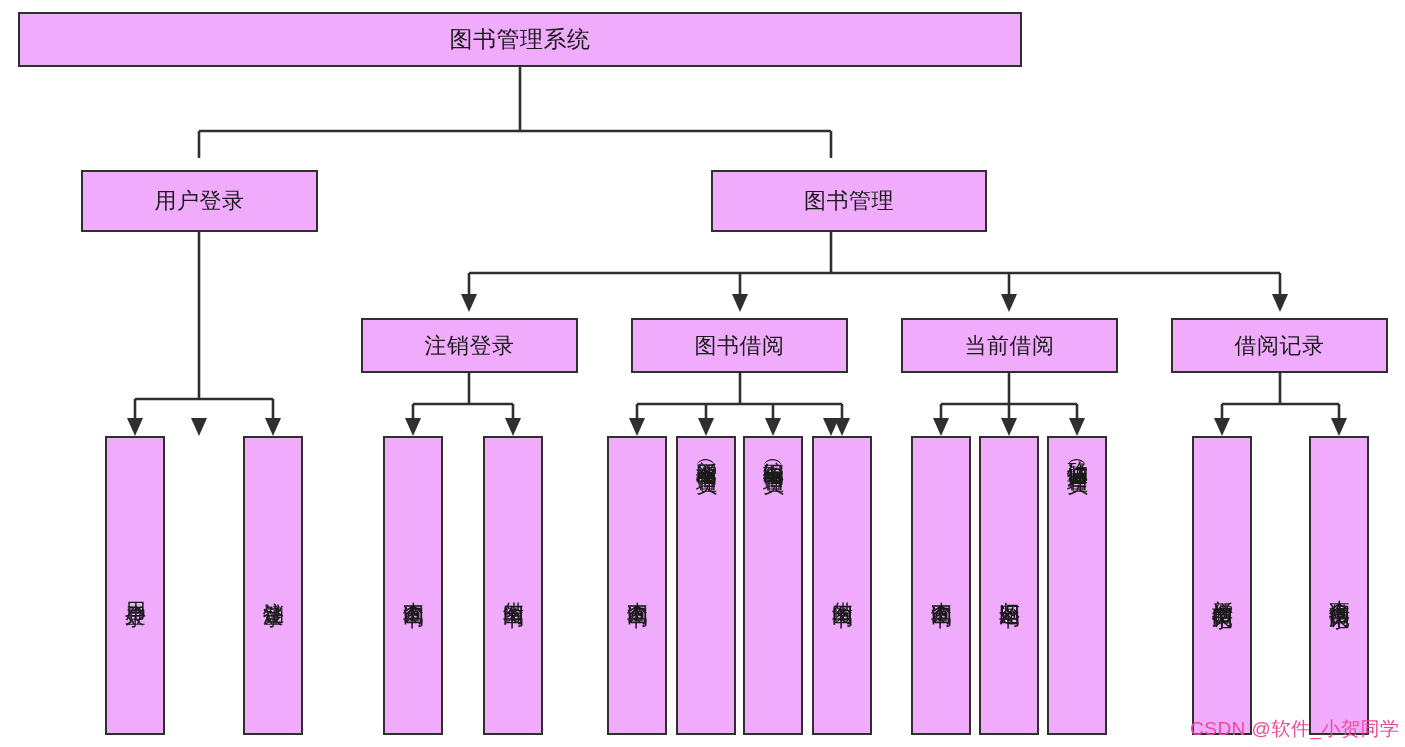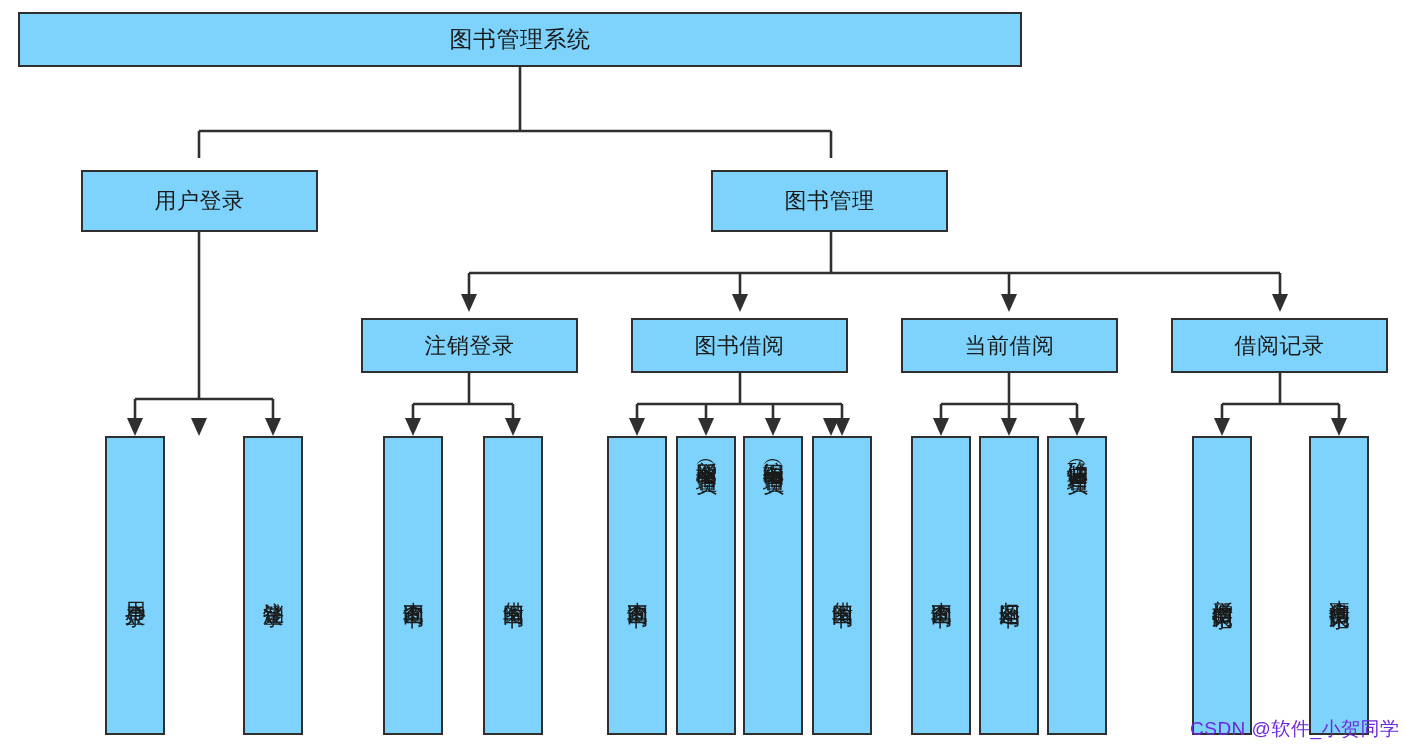--- a/index.html
+++ b/index.html
@@ -22,21 +22,21 @@
     position: absolute;
     left: 0;
     top: 0;
     width: 1405px;
     height: 747px;
     pointer-events: none;
   }
   .node {
     position: absolute;
     box-sizing: border-box;
-    background: #7dd3fc;
+    background: #f0abfc;
     border: 2px solid #2f2f2f;
     display: flex;
     align-items: center;
     justify-content: center;
     color: #1a1a1a;
   }
   .node .node-label {
     display: block;
     text-align: center;
     line-height: 1.05;
@@ -64,21 +64,21 @@
     white-space: nowrap;
     margin: 0 auto;
   }
   .node.vertical.mid .node-label {
     margin-top: auto;
     margin-bottom: auto;
   }
   .watermark {
     position: absolute;
     font-size: 19px;
-    color: #6d28d9;
+    color: #ec4899;
     white-space: nowrap;
     letter-spacing: 0.5px;
     user-select: none;
   }
 </style>
 </head>
 <body>
 
 <div id="diagram-root">
 
@@ -161,21 +161,21 @@
   </svg>
 
   <div class="node horizontal root" style="left:18px; top:12px; width:1004px; height:55px;">
     <span class="node-label">图书管理系统</span>
   </div>
 
   <div class="node horizontal" style="left:81px; top:170px; width:237px; height:62px;">
     <span class="node-label">用户登录</span>
   </div>
 
-  <div class="node horizontal" style="left:711px; top:170px; width:237px; height:62px;">
+  <div class="node horizontal" style="left:711px; top:170px; width:276px; height:62px;">
     <span class="node-label">图书管理</span>
   </div>
 
   <div class="node horizontal" style="left:361px; top:318px; width:217px; height:55px;">
     <span class="node-label">注销登录</span>
   </div>
 
   <div class="node horizontal" style="left:901px; top:318px; width:217px; height:55px;">
     <span class="node-label">当前借阅</span>
   </div>

